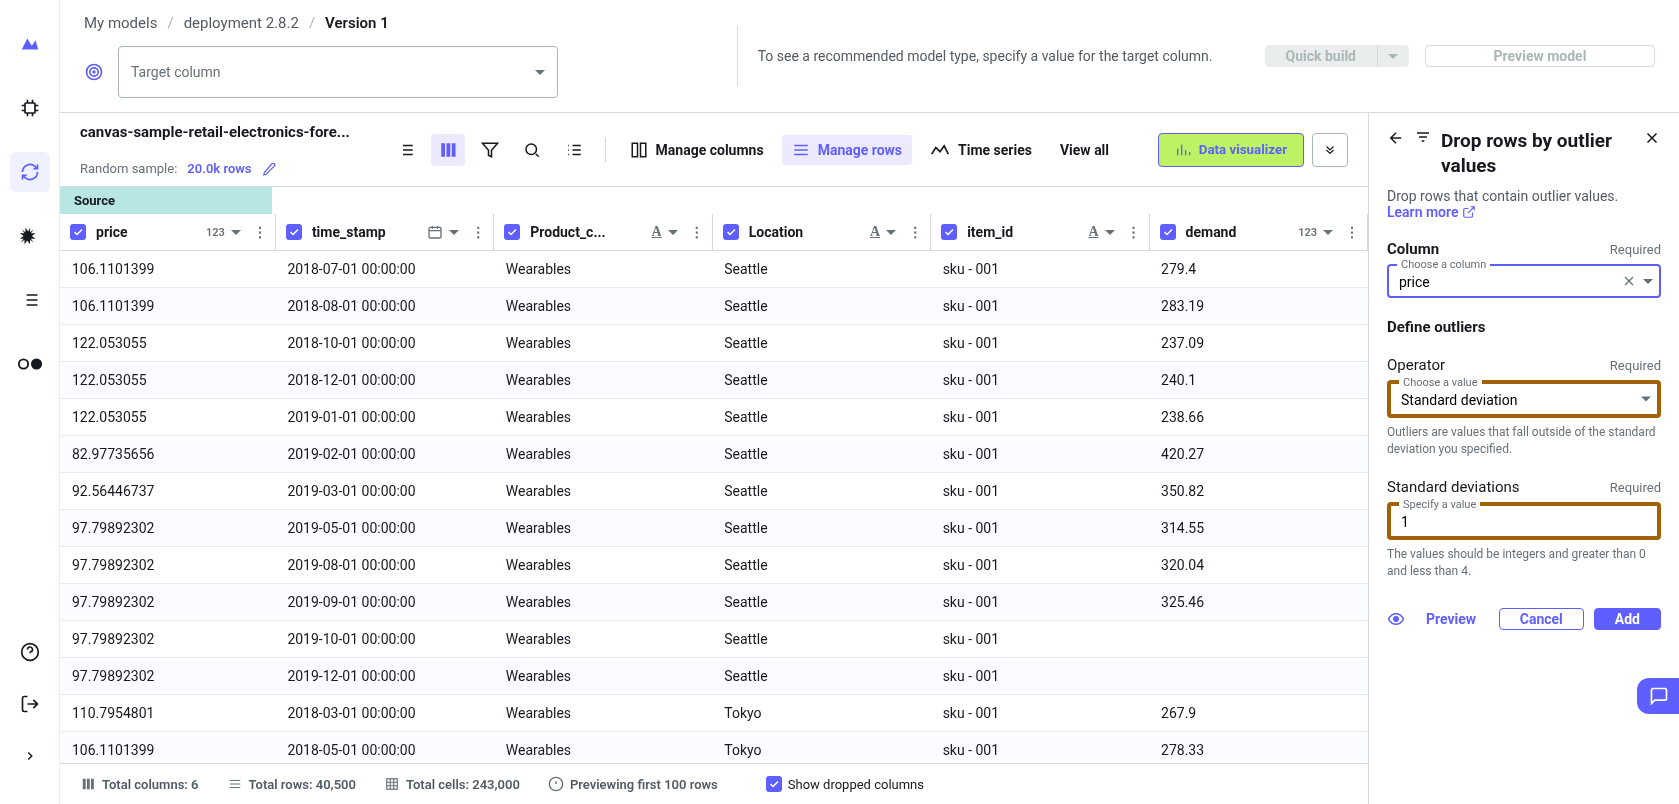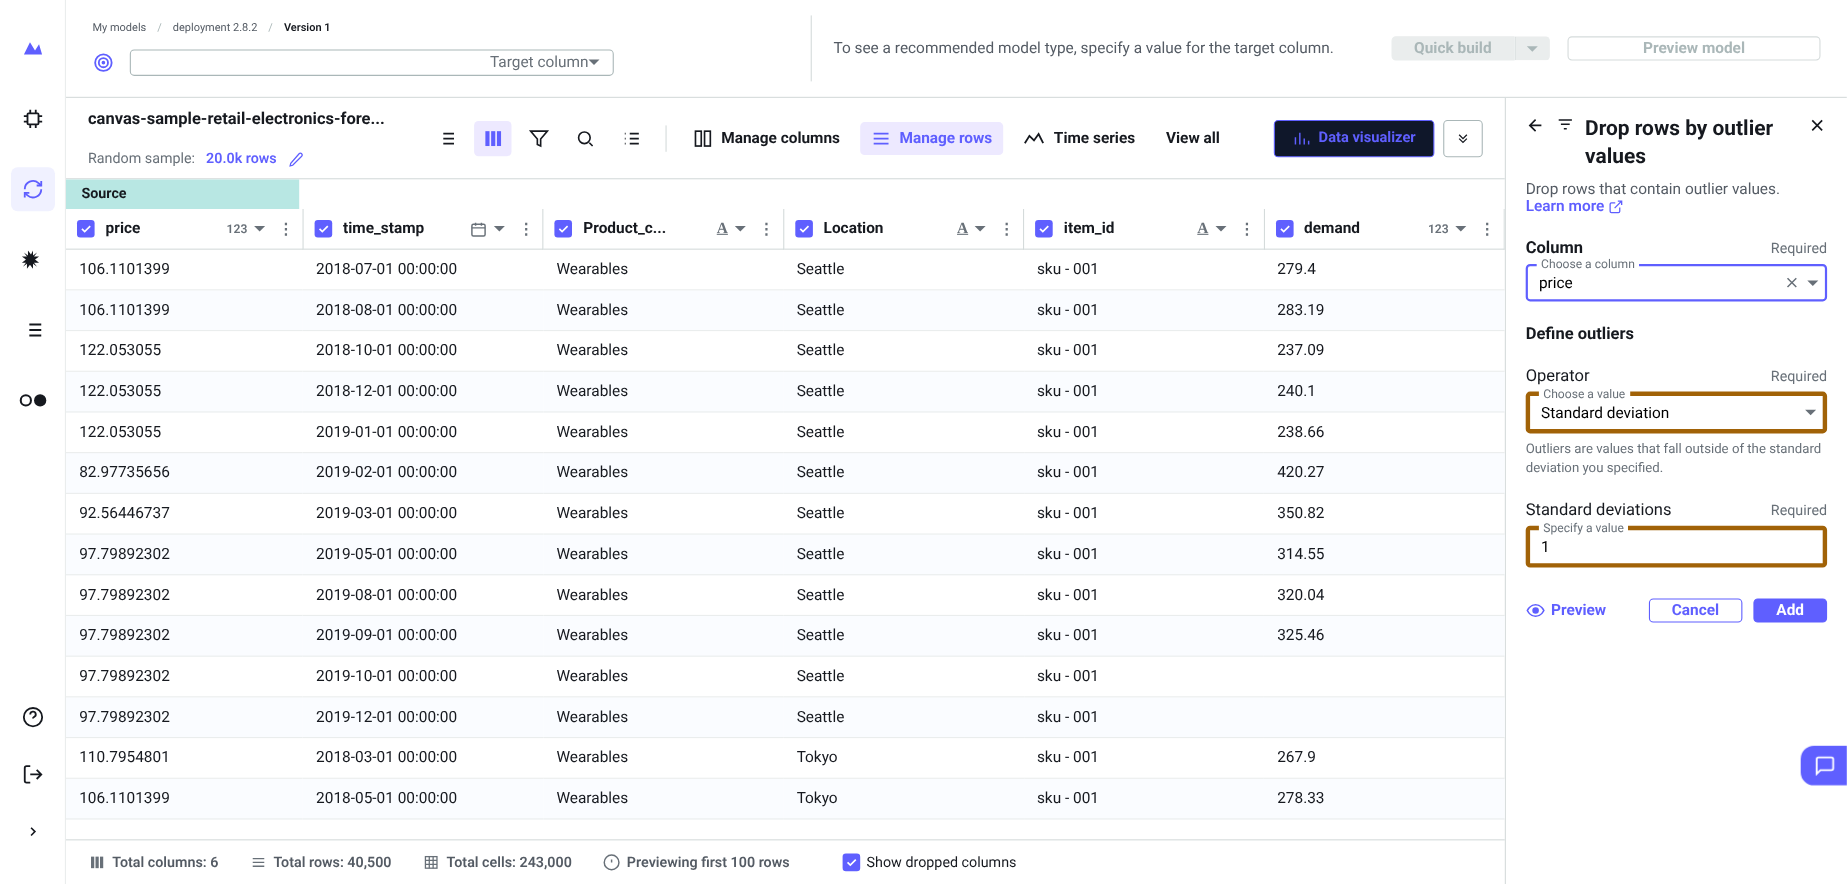--- a/index.html
+++ b/index.html
@@ -7,26 +7,26 @@
 .app { display: flex; height: 100%; }
 .sidebar-nav { width: 60px; border-right: 1px solid #eaeded; display: flex; flex-direction: column; align-items: center; padding-top: 24px; flex-shrink: 0; position: relative; }
 .sidebar-nav .nav-item { width: 40px; height: 40px; display: flex; align-items: center; justify-content: center; margin-bottom: 24px; cursor: pointer; border-radius: 6px; }
 .sidebar-nav .nav-item.active { background: #f0f1ff; }
 .sidebar-nav .nav-bottom { position: absolute; bottom: 16px; display: flex; flex-direction: column; align-items: center; }
 .sidebar-nav .nav-bottom .nav-item { margin-bottom: 12px; }
 .main { flex: 1; display: flex; flex-direction: column; min-width: 0; }
 
 .top-bar { display: flex; border-bottom: 1px solid #d5dbdb; padding: 14px 24px; align-items: center; gap: 32px; }
 .top-left { flex: 1; }
-.breadcrumbs { display: flex; align-items: center; gap: 10px; color: #545b64; font-size: 10px; margin-bottom: 14px; }
+.breadcrumbs { display: flex; align-items: center; gap: 10px; color: #545b64; font-size: 15px; margin-bottom: 14px; }
 .breadcrumbs a { color: #545b64; text-decoration: none; }
 .breadcrumbs .current { color: #16191f; font-weight: 600; }
 .breadcrumbs .sep { color: #aab7b8; }
 .target-row { display: flex; align-items: center; gap: 14px; }
-.target-select { border: 1px solid #aab7b8; border-radius: 4px; height: 24px; width: 440px; display: flex; align-items: center; padding: 0 12px; color: #687078; justify-content: flex-end; }
+.target-select { border: 1px solid #aab7b8; border-radius: 4px; height: 52px; width: 440px; display: flex; align-items: center; padding: 0 12px; color: #687078; justify-content: space-between; }
 .rec-text { color: #545b64; font-size: 14px; padding: 0 20px; border-left: 1px solid #d5dbdb; height: 60px; display: flex; align-items: center; }
 .top-actions { display: flex; gap: 16px; }
 .btn { border-radius: 4px; height: 22px; padding: 3px 20px; font-weight: 700; font-size: 14px; display: flex; align-items: center; justify-content: center; border: 1px solid #545b64; background: #fff; cursor: pointer; white-space: nowrap; }
 .btn-disabled { background: #eaeded; border-color: #eaeded; color: #aab7b8; cursor: default; }
 .btn-ghost-disabled { border-color: #d5dbdb; color: #aab7b8; cursor: default; }
 .btn-split { display: flex; }
 .btn-split .btn { border-radius: 4px 0 0 4px; }
 .btn-split .caret { width: 32px; border: 1px solid #eaeded; border-left: 1px solid #d5dbdb; background: #eaeded; border-radius: 0 4px 4px 0; display: flex; align-items: center; justify-content: center; color: #aab7b8; }
 
 .content { flex: 1; display: flex; min-height: 0; }
@@ -35,21 +35,21 @@
 .toolbar { display: flex; align-items: center; padding: 10px 20px; border-bottom: 1px solid #d5dbdb; gap: 8px; }
 .ds-name { font-weight: 700; font-size: 15px; }
 .ds-sub { display: flex; align-items: center; gap: 10px; font-size: 13px; color: #687078; margin-top: 20px; }
 .ds-sub .link { color: #5f5fff; font-weight: 600; }
 .toolbar .spacer { flex: 1; }
 .toolbar .tool-btn { width: 34px; height: 32px; display: flex; align-items: center; justify-content: center; cursor: pointer; border-radius: 4px; }
 .toolbar .tool-btn.active { background: #ede9ff; }
 .toolbar .tool-sep { width: 1px; height: 24px; background: #d5dbdb; margin: 0 6px; }
 .toolbar .tool-text { display: flex; align-items: center; gap: 8px; font-weight: 700; cursor: pointer; padding: 6px 10px; border-radius: 4px; }
 .toolbar .tool-text.active { background: #ede9ff; color: #5f5fff; }
-.btn-outline-primary { border: 1px solid #5f5fff; color: #5f5fff; background: #0f172a; height: 34px; padding: 0 16px; border-radius: 4px; font-weight: 700; display: flex; align-items: center; gap: 8px; cursor: pointer; }
+.btn-outline-primary { border: 1px solid #5f5fff; color: #5f5fff; background: #bef264; height: 34px; padding: 0 16px; border-radius: 4px; font-weight: 700; display: flex; align-items: center; gap: 8px; cursor: pointer; }
 .btn-icon-box { border: 1px solid #aab7b8; width: 36px; height: 34px; border-radius: 4px; display: flex; align-items: center; justify-content: center; cursor: pointer; }
 
 .grid-wrap { flex: 1; overflow: auto; }
 .source-tab { background: #b8e7e3; padding: 6px 14px; font-weight: 700; font-size: 13px; display: inline-block; width: 212px; }
 .grid { border-collapse: collapse; width: 100%; }
 .grid th { text-align: left; font-weight: 700; padding: 10px 10px; border-bottom: 1px solid #d5dbdb; border-right: 1px solid #d5dbdb; font-size: 14px; position: relative; }
 .grid th .th-content { display: flex; align-items: center; gap: 10px; }
 .grid th .th-right { position: absolute; right: 8px; top: 50%; transform: translateY(-50%); display: flex; align-items: center; gap: 6px; color: #687078; }
 .grid td { padding: 10px 12px; border-bottom: 1px solid #eaeded; font-size: 14px; color: #16191f; }
 .grid tr:nth-child(even) td { background: #fafcff; }
@@ -69,21 +69,21 @@
 .panel-label-row { display: flex; justify-content: space-between; align-items: baseline; margin-bottom: 6px; }
 .panel-label { font-weight: 700; font-size: 15px; }
 .req { color: #687078; font-size: 13px; }
 .input-wrap { border: 2px solid #5f5fff; border-radius: 4px; position: relative; padding: 8px 10px 6px; }
 .input-wrap.plain { border: 4px solid #a16207; }
 .input-legend { position: absolute; top: -8px; left: 8px; background: #fff; padding: 0 4px; font-size: 11px; color: #687078; }
 .input-wrap input { border: none; width: 100%; outline: none; font-size: 14px; }
 .input-actions { position: absolute; right: 6px; top: 50%; transform: translateY(-50%); display: flex; align-items: center; gap: 6px; color: #687078; }
 .panel-help { color: #687078; font-size: 12px; margin-top: 6px; line-height: 1.4; }
 .panel-actions { display: flex; justify-content: space-between; align-items: center; margin-top: 28px; }
-.preview-link { color: #5f5fff; font-weight: 700; display: flex; align-items: center; gap: 5px; cursor: pointer; }
+.preview-link { color: #5f5fff; font-weight: 700; display: flex; align-items: center; gap: 21px; cursor: pointer; }
 .btn-primary { background: #5f5fff; color: #fff; border: 1px solid #5f5fff; }
 .btn-secondary { border: 1px solid #5f5fff; color: #5f5fff; background: #fff; }
 
 .chat-fab { position: fixed; right: 0; bottom: 90px; background: #5f5fff; color: #fff; padding: 8px 10px 8px 12px; border-radius: 12px 0 0 12px; cursor: pointer; }
 
 svg { display: block; }
 .caret-down { width: 0; height: 0; border-left: 5px solid transparent; border-right: 5px solid transparent; border-top: 5px solid currentColor; }
 </style>
 </head>
 <body>
@@ -584,20 +584,21 @@
 
         <div class="panel-section">
           <div class="panel-label-row">
               <span class="panel-label" style="font-weight:400">Standard deviations</span>
               <span class="req">Required</span>
             </div>
           <div class="input-wrap plain">
             <span class="input-legend">Specify a value</span>
             <input type="text" value="1" style="">
           </div>
+          <div class="panel-help">The values should be integers and greater than 0 and less than 4.</div>
         </div>
 
         <div class="panel-actions">
           <div class="preview-link">
             <svg width="18" height="18" viewBox="0 0 24 24" fill="none" stroke="#5f5fff" stroke-width="2">
                 <path d="M2 12s3.5-7 10-7 10 7 10 7-3.5 7-10 7-10-7-10-7z"></path>
                 <circle cx="12" cy="12" r="3" fill="#5f5fff"></circle>
               </svg>
             <span>Preview</span>
           </div>

